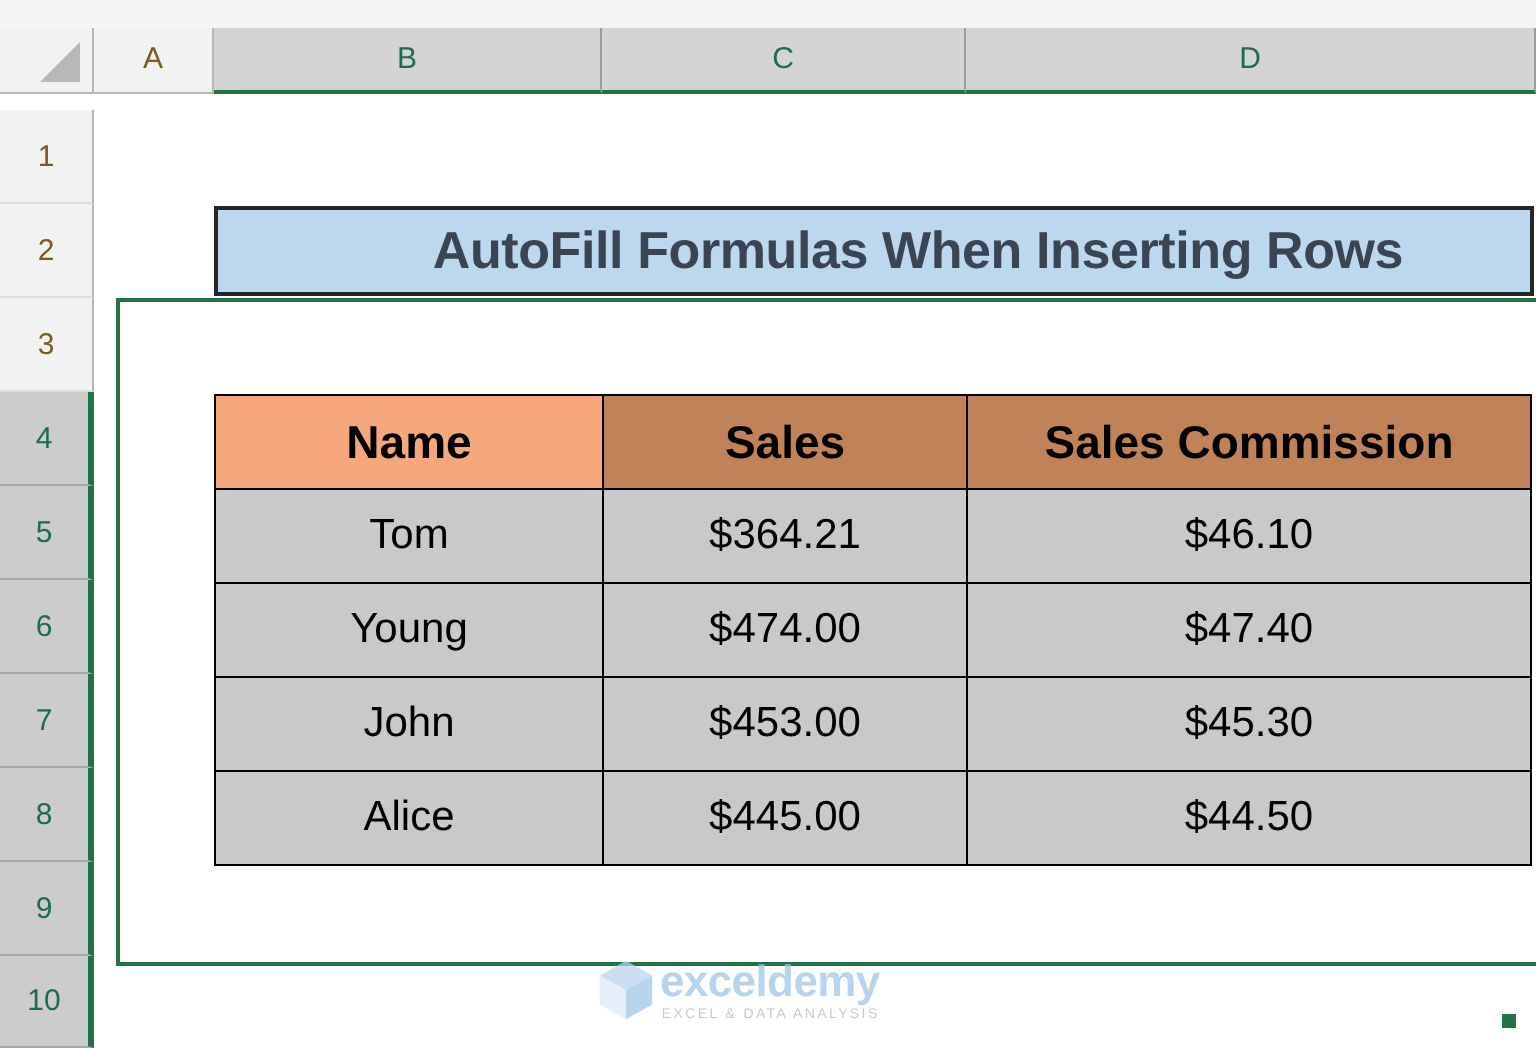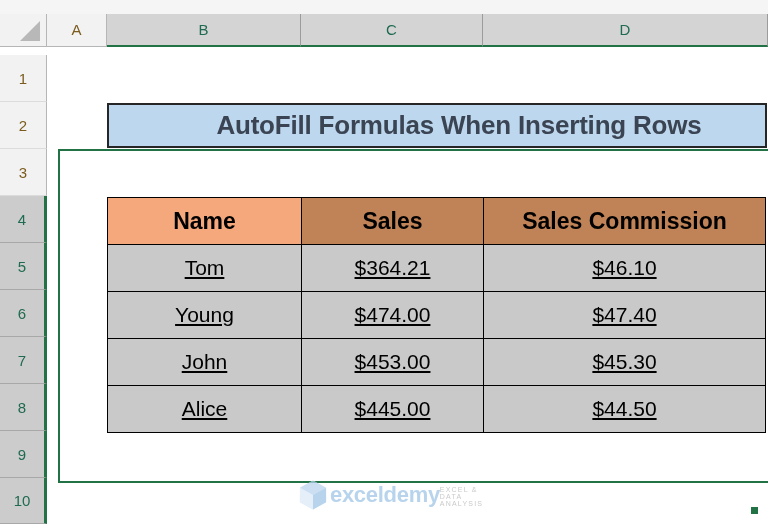--- a/index.html
+++ b/index.html
@@ -143,21 +143,20 @@
     font-weight: bold;
     font-size: 23px;
     background: #c08257;
     border: 1px solid #000000;
   }
   #data-table tr.header-row td.active-cell {
     background: #f4a87c;
   }
   #data-table tr.data-row td {
     background: #c9c9c9;
-    text-decoration: underline;
   }
 
   .col-b { width: 194px; }
   .col-c { width: 182px; }
   .col-d { width: 282px; }
 
   
   #watermark {
     position: absolute;
     left: 298px; top: 476px;
@@ -167,22 +166,23 @@
     align-items: center;
     opacity: 0.72;
   }
   #watermark .wm-logo {
     width: 30px; height: 32px;
     flex: 0 0 auto;
     margin-right: 2px;
   }
   #watermark .wm-text {
     display: flex;
-    flex-direction: row;
+    flex-direction: column;
     justify-content: center;
+    align-items: flex-end;
   }
   #watermark .wm-name {
     font-size: 22px;
     font-weight: bold;
     color: #9dc3e6;
     line-height: 1;
     letter-spacing: -0.3px;
   }
   #watermark .wm-sub {
     font-size: 7px;

